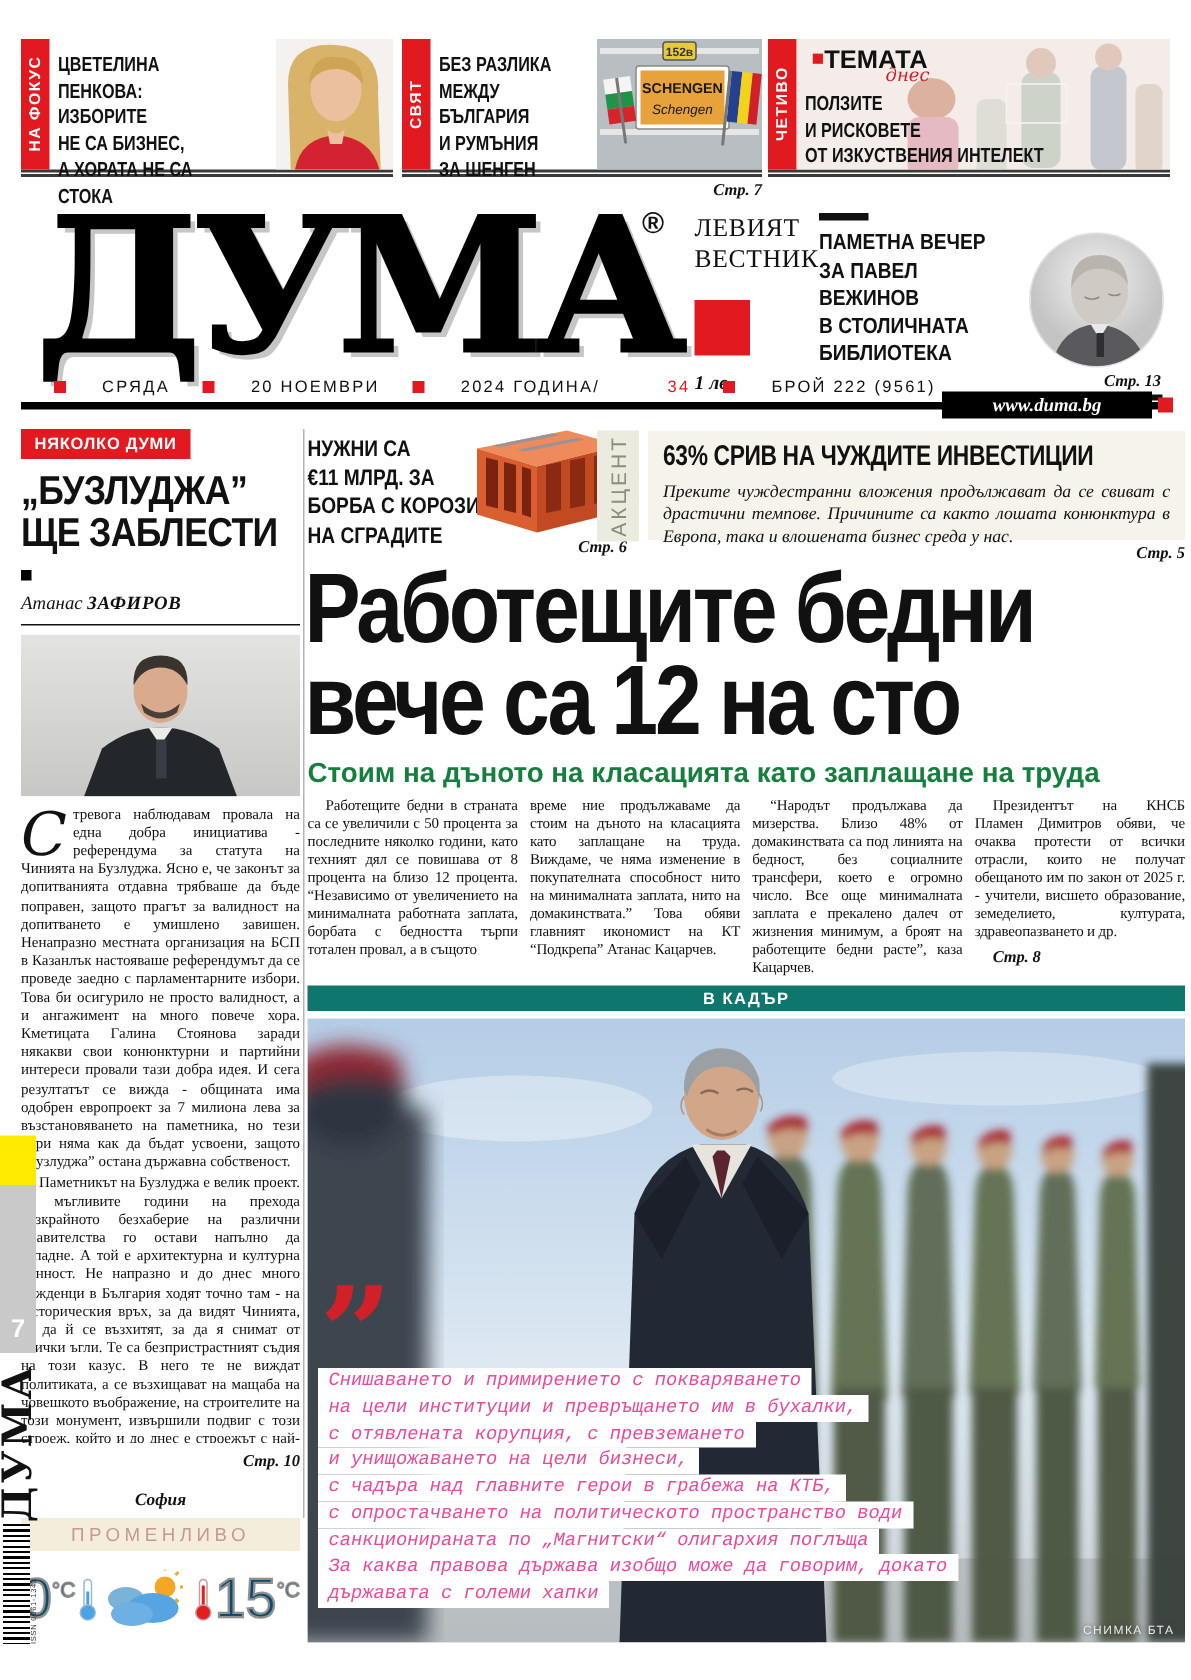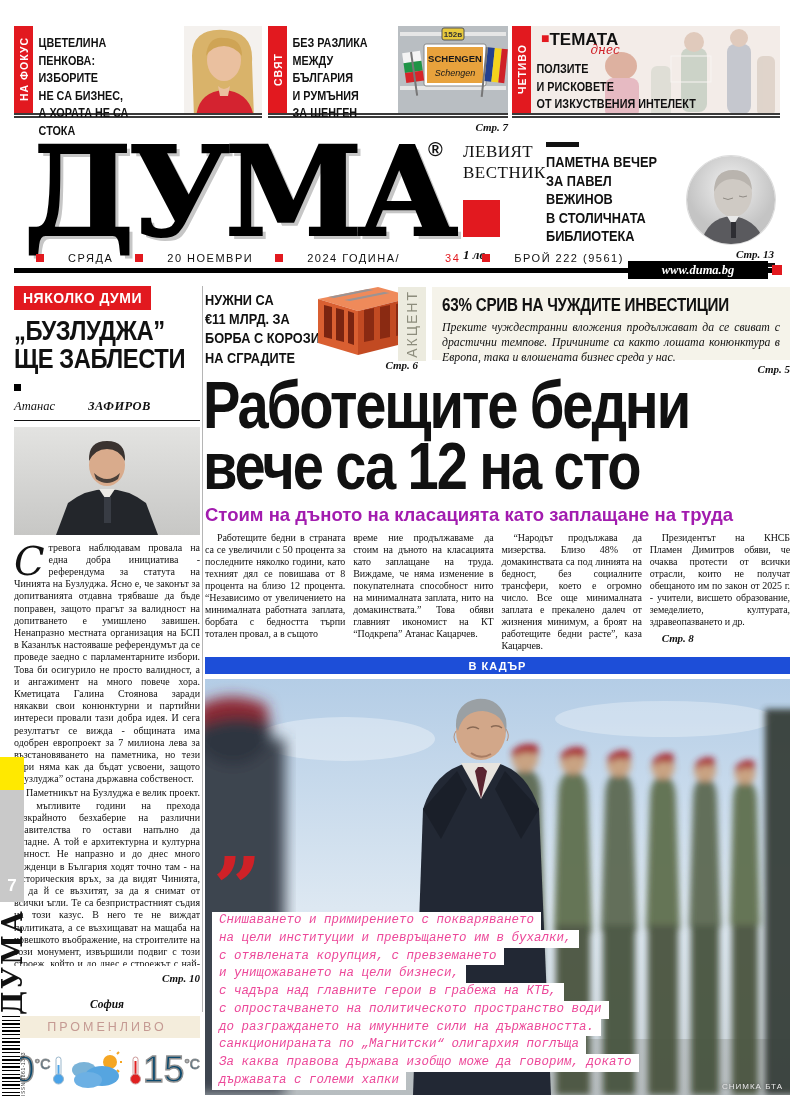--- a/index.html
+++ b/index.html
@@ -59,25 +59,25 @@
   .red { color:#e2191f;margin-left:21px; }
   .rule-thick { position:absolute; left:14px; top:268px; width:766px; height:5px; background:#000; }
   .www-box { position:absolute; left:628px; top:261px; width:140px; height:18px; background:#000; color:#fff;
     font-family:"Liberation Serif", serif; font-weight:bold; font-style:italic; font-size:12.5px;
     display:flex; align-items:center; justify-content:center; }
   .www-sq { position:absolute; left:772px; top:265px; width:10px; height:10px; background:#e2191f; }
 
   
   .opinion { position:absolute; left:14px; top:286px; width:186px; }
   .col-rule { position:absolute; left:202px; top:286px; width:1px; height:726px; background:#b5b5b5; }
-  .kicker { display:inline-block; background:#e2191f; color:#fff; font-weight:bold; font-size:14px; letter-spacing:.5px; padding:4px 9px; }
+  .kicker { display:inline-block; background:#e2191f; color:#fff; font-weight:bold; font-size:11px; letter-spacing:.5px; padding:4px 9px; }
   .op-headline { margin-top:7px; font-size:27px; line-height:1.05; font-weight:bold; letter-spacing:-.5px; }
   .op-bullet { width:7px; height:7px; background:#000; margin-top:10px; }
   .op-author { margin-top:8px; font-family:"Liberation Serif", serif; font-style:italic; font-size:12.5px; }
-  .op-author b { letter-spacing:.5px;margin-left:30px; }
+  .op-author b { letter-spacing:.5px; }
   .op-hr { margin-top:6px; border-top:1.5px solid #111; width:100%; }
   .op-photo { margin-top:6px; width:186px; height:108px; overflow:hidden; }
   .op-body { margin-top:7px; font-family:"Liberation Serif", serif; font-size:10px; line-height:1.22; text-align:justify; height:424px; overflow:hidden; }
   .dropcap { float:left; font-family:"DejaVu Serif", serif; font-style:italic; font-size:40px; line-height:.8; padding:3px 4px 0 0; }
   .op-body .p2 { text-indent:12px; margin-top:2px; }
   .op-ref { text-align:right; margin-top:6px; }
 
   
   .weather-city { margin-top:14px; text-align:center; font-family:"Liberation Serif", serif; font-weight:bold; font-style:italic; font-size:11.5px; }
   .weather-bar { margin-top:6px; background:#f4eddc; height:22px; display:flex; align-items:center; justify-content:center;
@@ -105,28 +105,28 @@
     display:flex; align-items:center; justify-content:center; }
   .accent-label span { writing-mode:vertical-rl; transform:rotate(180deg); color:#8d8d7d; font-size:14px; letter-spacing:2px; }
   .invest-box { position:absolute; left:432px; top:287px; width:358px; height:73px; background:#f5f3ea; padding:7px 10px 0 10px; }
   .invest-headline { font-weight:bold; font-size:19px; letter-spacing:-.3px; }
   .invest-summary { margin-top:4px; font-family:"Liberation Serif", serif; font-style:italic; font-size:11.8px; line-height:1.28; text-align:justify; }
   .invest-ref { position:absolute; left:702px; top:363px; width:88px; text-align:right; }
 
   
   .lead-headline { position:absolute; left:203px; top:375px; width:590px;
     font-size:66px; line-height:.93; font-weight:bold; letter-spacing:-2.5px; }
-  .lead-subhead { position:absolute; left:205px; top:504px; width:585px; color:#a21caf; font-weight:bold; font-size:18.5px; }
+  .lead-subhead { position:absolute; left:205px; top:504px; width:585px; color:#15803d; font-weight:bold; font-size:18.5px; }
   .lead-cols { position:absolute; left:205px; top:532px; width:585px; height:124px; display:flex; gap:8px; overflow:hidden; }
   .lead-col { flex:1; font-family:"Liberation Serif", serif; font-size:10px; line-height:1.2; text-align:justify; letter-spacing:-.1px; }
   .indent { text-indent:12px; }
   .lead-ref { text-align:left; margin-top:4px; }
 
   
-  .kadar-bar { position:absolute; left:205px; top:657px; width:585px; height:17px; background:#1d4ed8;
+  .kadar-bar { position:absolute; left:205px; top:657px; width:585px; height:17px; background:#0f766e;
     color:#fff; font-weight:bold; font-size:11px; letter-spacing:1px; display:flex; align-items:center; justify-content:center; }
   .photo { position:absolute; left:205px; top:679px; width:585px; height:416px; overflow:hidden; background:#cfdce9; }
   .photo svg.scene { position:absolute; inset:0; }
   .quote-mark { position:absolute; left:8px; top:168px; color:#cf2127; font-family:"DejaVu Serif", serif; font-weight:bold; font-size:84px; line-height:1; }
   .quote-lines { position:absolute; left:7px; top:233px; }
   .qline { width:fit-content; background:#fff; padding:0 7px 1px 7px; font-family:Liberation Mono, monospace; font-style:italic;
     font-size:12.5px; line-height:1.34; color:#ec4899; }
   .credit { position:absolute; right:7px; bottom:4px; font-size:8px; letter-spacing:1px; color:#e9e9e9; text-shadow:0 0 3px #444; }
 </style>
 </head>
@@ -475,21 +475,20 @@
       </g>
     </svg>
     <div class="quote-mark">”</div>
     <div class="quote-lines">
       <div class="qline">Снишаването и примирението с покваряването</div>
       <div class="qline">на цели институции и превръщането им в бухалки,</div>
       <div class="qline">с отявлената корупция, с превземането</div>
       <div class="qline">и унищожаването на цели бизнеси,</div>
       <div class="qline">с чадъра над главните герои в грабежа на КТБ,</div>
       <div class="qline">с опростачването на политическото пространство води</div>
-      <div class="qline">до разграждането на имунните сили на държавността.</div>
       <div class="qline">санкционираната по „Магнитски“ олигархия поглъща</div>
       <div class="qline">За каква правова държава изобщо може да говорим, докато</div>
       <div class="qline">държавата с големи хапки</div>
     </div>
     <div class="credit">СНИМКА БТА</div>
   </div>
 
 </div>
 
 </body></html>

